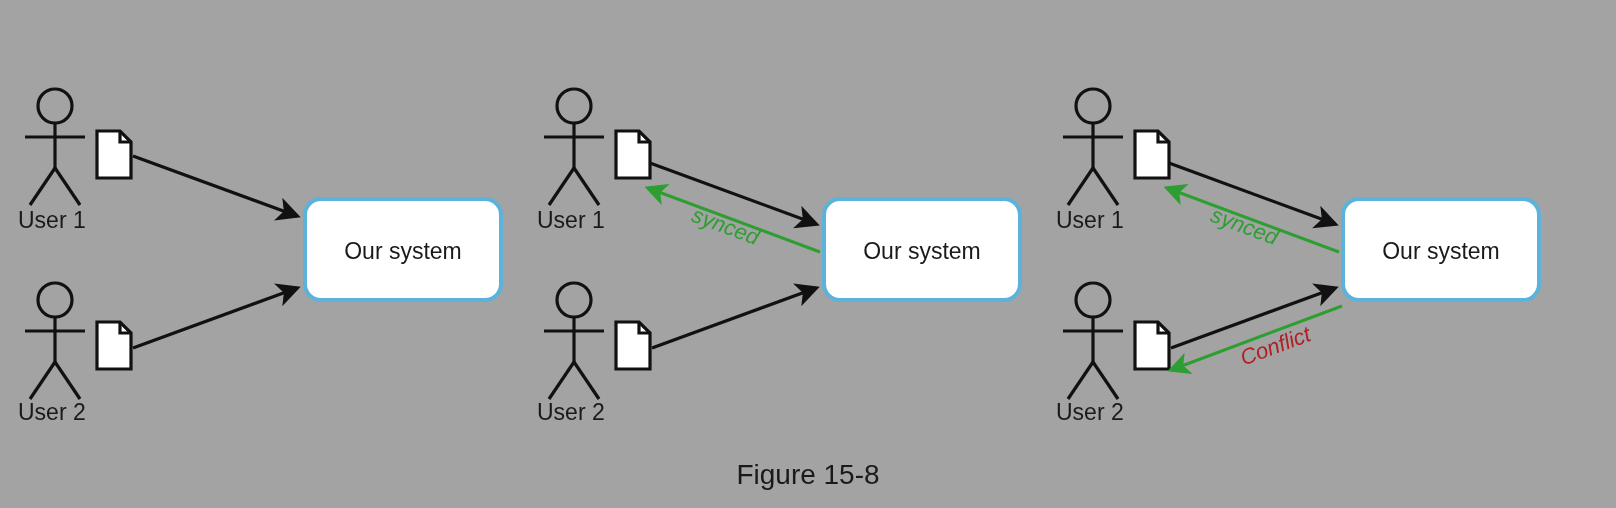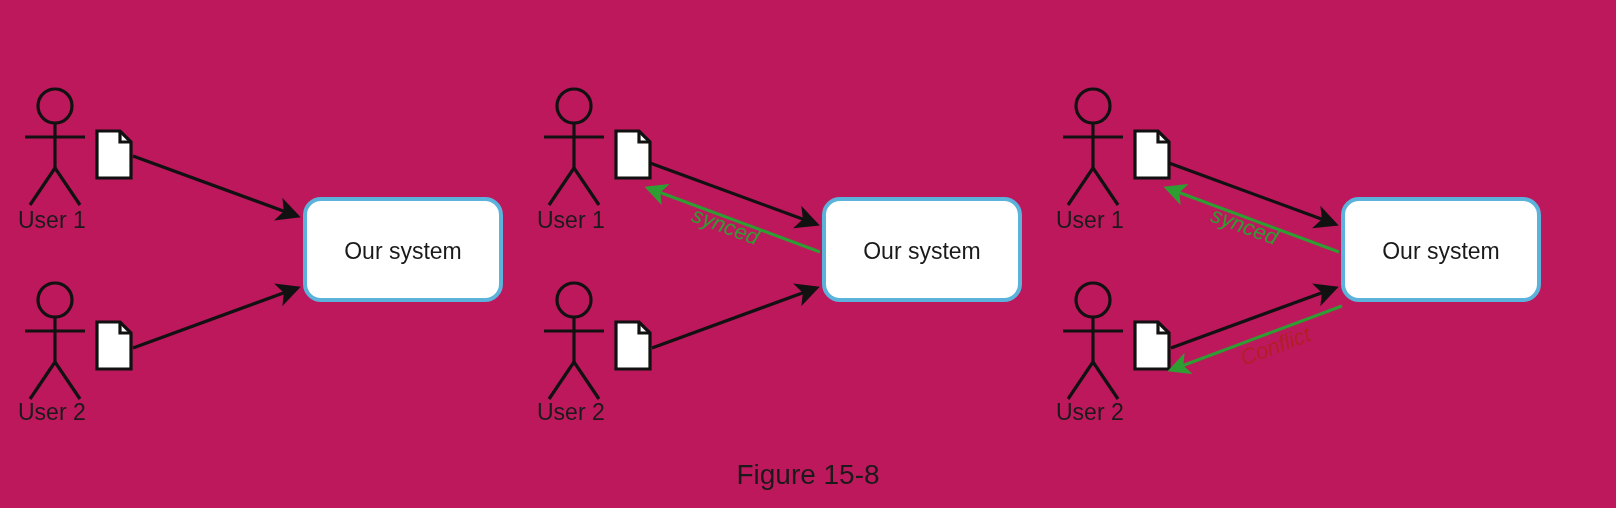--- a/index.html
+++ b/index.html
@@ -13,21 +13,21 @@
     font-family: "Liberation Sans", sans-serif;
     overflow: hidden;
     position: relative;
   }
   #figure-root {
     position: absolute;
     left: 0;
     top: 0;
     width: 1616px;
     height: 508px;
-    background: #be185d;
+    background: #a3a3a3;
   }
   svg.canvas {
     position: absolute;
     left: 0;
     top: 0;
     width: 1616px;
     height: 508px;
     display: block;
   }
   .lbl {

